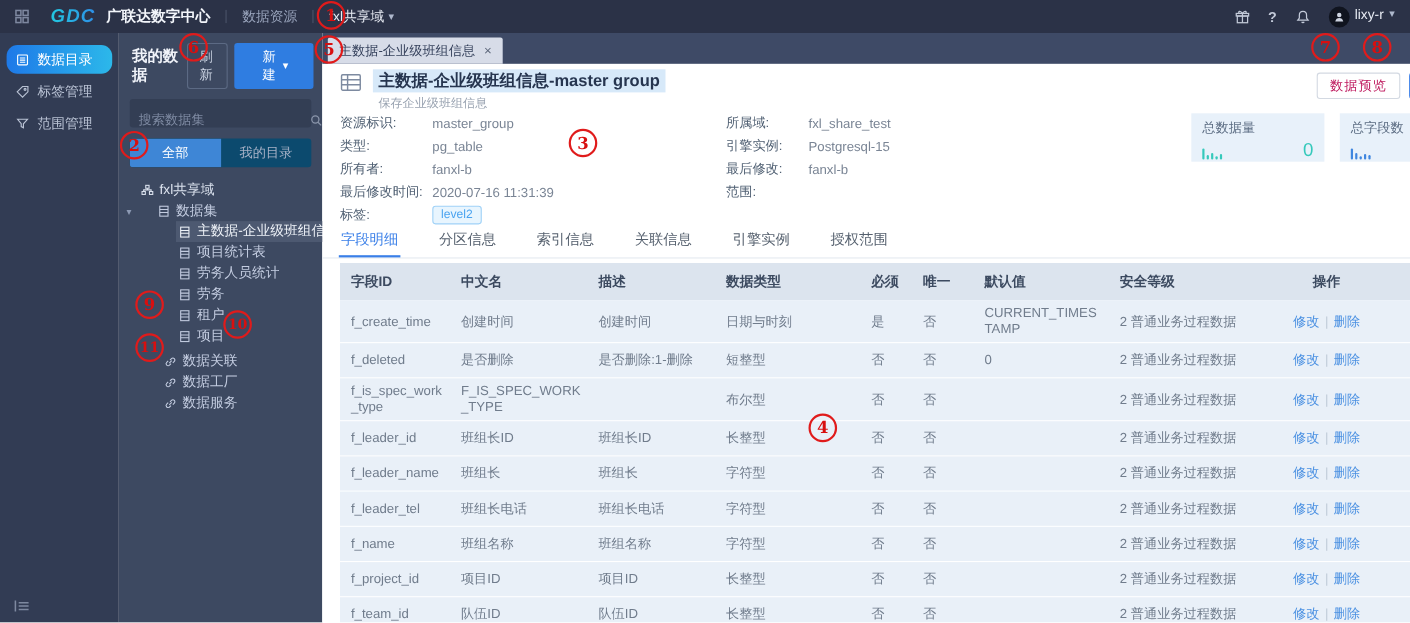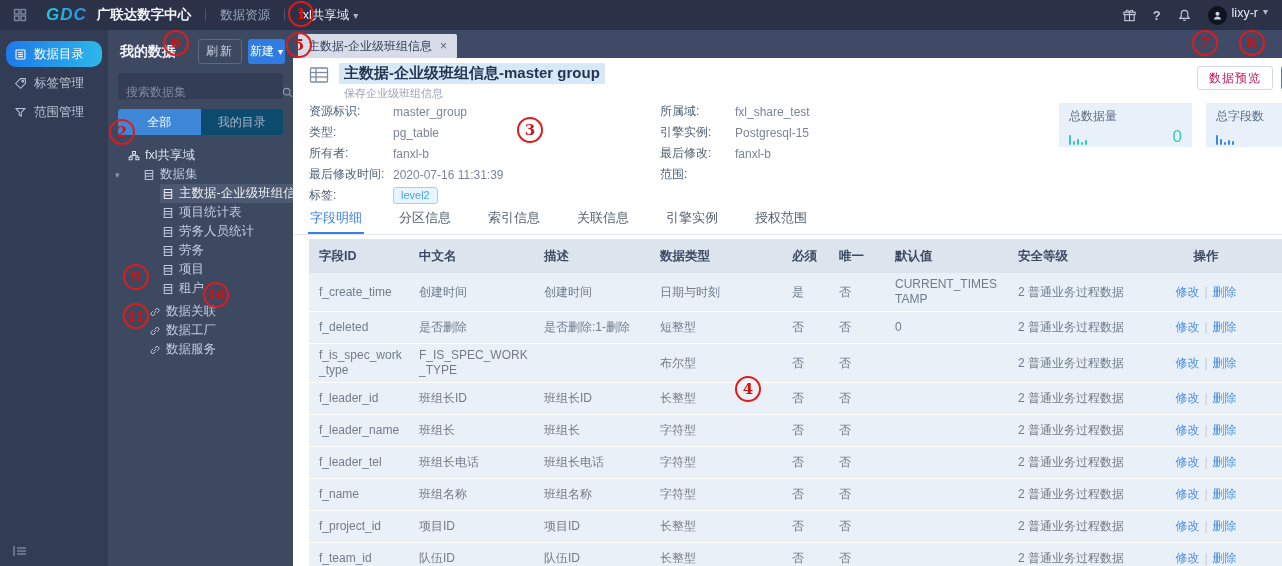--- a/index.html
+++ b/index.html
@@ -31,21 +31,21 @@
   .side-item.active { background:linear-gradient(90deg,#1e79e8,#2cb8ea); color:#fff;border-radius:10px; }
   .sicon { width:13px; height:13px; flex:none; display:flex; }
   .sicon svg { width:13px; height:13px; }
   .collapse-btn { position:absolute; bottom:8px; left:12px; width:16px; height:14px; color:#7e89a0; }
 
   
   .panel { width:185px; background:#3d4961; flex:none; color:#c7cfdf; display:flex; flex-direction:column; }
   .panel-head { display:flex; align-items:center; padding:9px 8px 7px 12px; gap:6px; }
   .panel-title { font-size:14px; font-weight:bold; color:#f0f3f9; margin-right:auto; }
   .btn-refresh { font-size:12px; color:#cdd5e4; border:1px solid #5c6a84; border-radius:3px; background:transparent; padding:3px 7px; letter-spacing:2px; cursor:pointer; }
-  .btn-create { font-size:12px; color:#fff; background:#2f7de1; border:none; border-radius:3px; padding:4px 2px; display:flex; align-items:center; gap:4px; cursor:pointer; }
+  .btn-create { font-size:12px; color:#fff; background:#2f7de1; border:none; border-radius:3px; padding:4px 23px; display:flex; align-items:center; gap:4px; cursor:pointer; }
   .search-box { margin:2px 10px 0; height:26px; background:#333e54; border-radius:3px; display:flex; align-items:flex-end; padding:0 8px; }
   .search-box input { flex:1; background:transparent; border:none; outline:none; font-size:12px; color:#cfd6e4; font-family:inherit; }
   .search-box input::placeholder { color:#7e8aa2; }
   .search-box svg { width:13px; height:13px; color:#8b96ab; flex:none; }
   .seg { margin:10px 10px 0; height:26px; display:flex; background:#0c4a6e; border-radius:3px; overflow:hidden; }
   .seg-item { flex:1; display:flex; align-items:center; justify-content:center; font-size:12px; color:#a8b2c7; cursor:pointer; }
   .seg-item.active { background:#3e86d6; color:#fff; }
   .tree { margin-top:11px; font-size:12.5px; }
   .trow { height:19px; display:flex; align-items:center; gap:5px; color:#c3cce0; cursor:pointer; white-space:nowrap; }
   .trow .ticon { width:12px; height:12px; display:flex; flex:none; }
@@ -78,21 +78,21 @@
   .meta-cols { display:flex; }
   .meta-col1 { width:351px; }
   .meta-col2 { width:330px; }
   .meta-row { height:21px; display:flex; align-items:center; font-size:12px; }
   .meta-row .ml { color:#4f5f72; flex:none; }
   .meta-col1 .ml { width:84px; }
   .meta-col2 .ml { width:75px; }
   .meta-row .mv { color:#7a8595; }
   .chip { font-size:11px; color:#4aa3f0; border:1px solid #9fd1f7; background:#e8f5fe; border-radius:3px; padding:1px 7px; line-height:13px; }
   .stats { position:absolute; top:5px; right:14px; display:flex; gap:14px; }
-  .stat-card { width:133px; height:44px; background:#e8f1fa; padding:5px 10px 0; }
+  .stat-card { width:121px; height:44px; background:#e8f1fa; padding:5px 10px 0; }
   .stat-label { font-size:12px; color:#5b6c82; }
   .stat-bottom { display:flex; align-items:flex-end; justify-content:space-between; margin-top:3px; }
   .bars { display:flex; align-items:flex-end; gap:2px; height:11px; }
   .bars i { width:2px; display:block; border-radius:1px; }
   .stat-value { font-size:17px; line-height:17px; }
 
   .detail-tabs { height:33px; display:flex; align-items:center; gap:37px; padding:0 17px; border-bottom:1px solid #e4e9f0; font-size:13px; color:#55606e; flex:none; }
   .dtab { cursor:pointer; position:relative; height:100%; display:flex; align-items:center; }
   .dtab.active { color:#3a7fe8; }
   .dtab.active::after { content:""; position:absolute; left:-2px; right:-2px; bottom:0; height:2px; background:#3a7fe8; }
@@ -290,33 +290,33 @@
         </div>
         <div class="trow t-ds">
           <span class="hl">
             <span class="ticon">
               <svg viewBox="0 0 16 16" fill="none" stroke="currentColor" stroke-width="1.3">
                 <rect x="3" y="2" width="10" height="12"></rect>
                 <line x1="3" y1="6" x2="13" y2="6"></line>
                 <line x1="3" y1="9.5" x2="13" y2="9.5"></line>
               </svg>
             </span>
-            <span>项目</span>
+            <span>租户</span>
           </span>
         </div>
         <div class="trow t-ds">
           <span class="hl">
             <span class="ticon">
               <svg viewBox="0 0 16 16" fill="none" stroke="currentColor" stroke-width="1.3">
                 <rect x="3" y="2" width="10" height="12"></rect>
                 <line x1="3" y1="6" x2="13" y2="6"></line>
                 <line x1="3" y1="9.5" x2="13" y2="9.5"></line>
               </svg>
             </span>
-            <span>租户</span>
+            <span>项目</span>
           </span>
         </div>
         <div class="t-gap"></div>
         <div class="trow t-link">
           <span class="ticon">
             <svg viewBox="0 0 16 16" fill="none" stroke="currentColor" stroke-width="1.3">
               <path d="M6.5 9.5l3-3"></path>
               <path d="M5.2 6.8L3.4 8.6a2.4 2.4 0 0 0 3.4 3.4L8.6 10.2"></path>
               <path d="M7.4 5.8l1.8-1.8a2.4 2.4 0 0 1 3.4 3.4l-1.8 1.8"></path>
             </svg>

